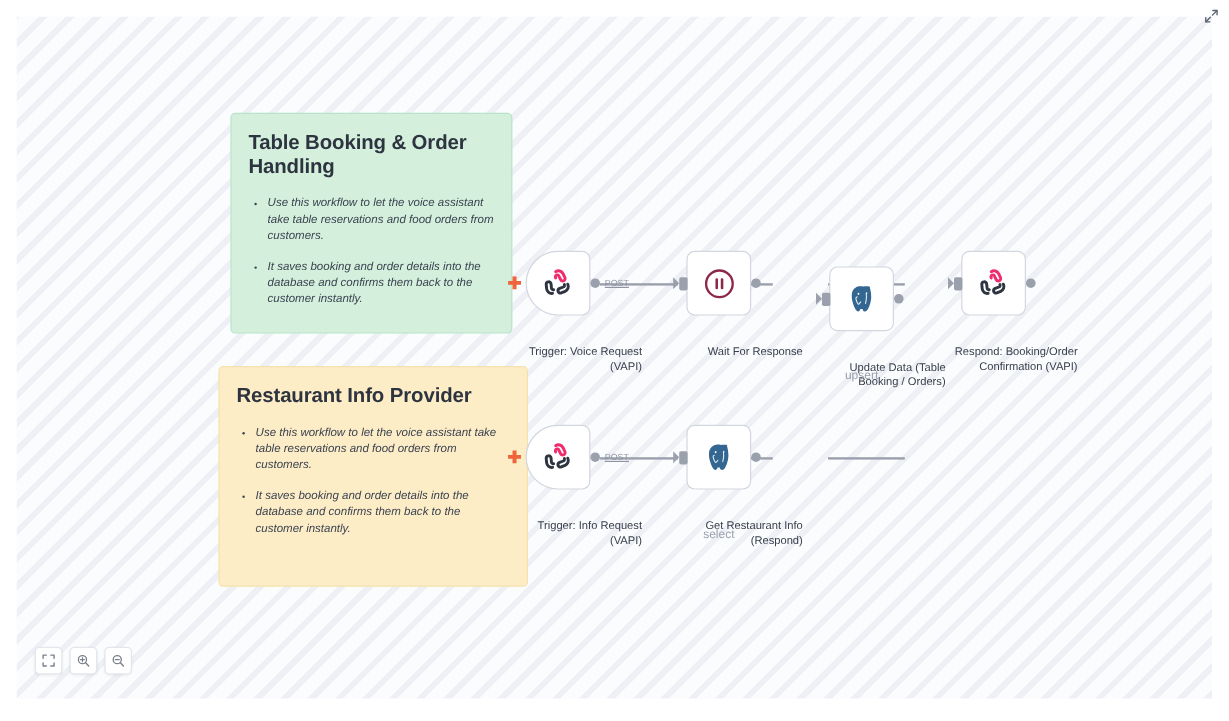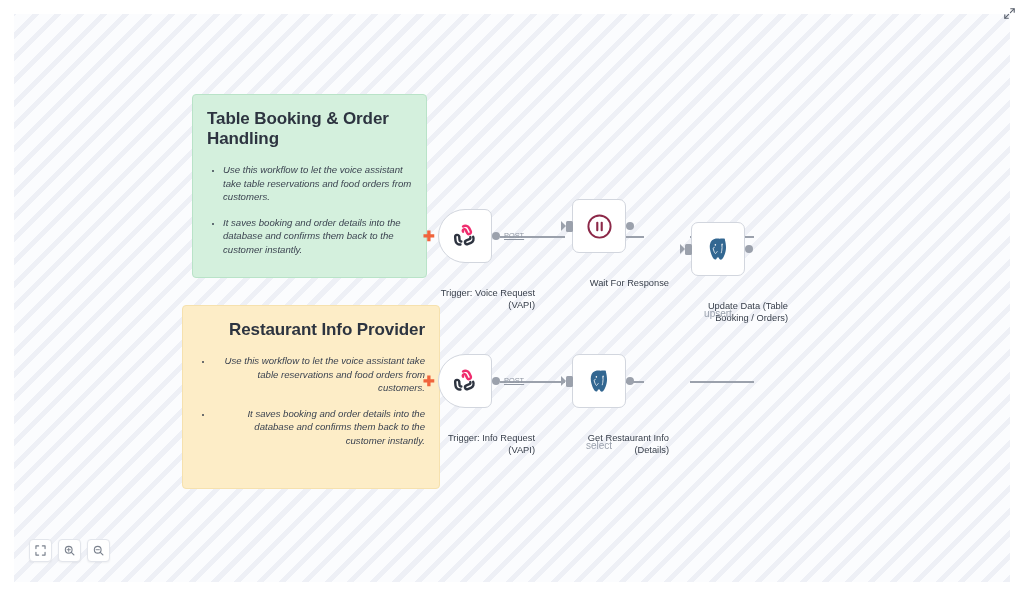--- a/index.html
+++ b/index.html
@@ -233,21 +233,21 @@
   <div id="canvas">
 
     <div class="sticky sticky-green" style="left:178px; top:80px; width:235px; height:184px;">
       <h2>Table Booking &amp; Order Handling</h2>
       <ul>
         <li>Use this workflow to let the voice assistant take table reservations and food orders from customers.</li>
         <li>It saves booking and order details into the database and confirms them back to the customer instantly.</li>
       </ul>
     </div>
 
-    <div class="sticky sticky-yellow" style="left:168px; top:291px; width:258px; height:184px;text-align:right;">
+    <div class="sticky sticky-yellow" style="left:168px; top:291px; width:258px; height:184px;">
       <h2>Restaurant Info Provider</h2>
       <ul>
         <li>Use this workflow to let the voice assistant take table reservations and food orders from customers.</li>
         <li>It saves booking and order details into the database and confirms them back to the customer instantly.</li>
       </ul>
     </div>
 
     <div class="edge" style="left:486px; top:222px; width:65px;"></div>
     <div class="edge" style="left:566px; top:222px; width:64px;"></div>
     <div class="edge" style="left:676px; top:222px; width:64px;"></div>
@@ -260,21 +260,21 @@
           <path d="M13.6 4.2c2.6-1.8 6.2-0.8 7.6 2.1l1.9 3.9c.6 1.3-.0 2.8-1.3 3.3-1.2.5-2.6-.1-3.2-1.3l-1.8-3.7c-.5-1.0-1.8-1.3-2.7-.6-.9.6-1.1 1.8-.5 2.7" fill="none" stroke="#ef2d6e" stroke-width="3" stroke-linecap="round"></path>
           <path d="M26.0 17.0c1.4 2.8.2 6.2-2.7 7.4l-4.0 1.6c-1.3.5-2.8-.2-3.2-1.5-.4-1.3.3-2.6 1.6-3.1l3.8-1.5c1.0-.4 1.5-1.6 1.0-2.6" fill="none" stroke="#2e3440" stroke-width="3" stroke-linecap="round"></path>
           <path d="M10.4 26.4c-3.0.5-5.8-1.7-6.1-4.8l-.4-4.3c-.1-1.4.9-2.6 2.3-2.7 1.4-.1 2.6.9 2.7 2.3l.4 4.1c.1 1.1 1.1 1.9 2.2 1.7" fill="none" stroke="#2e3440" stroke-width="3" stroke-linecap="round"></path>
         </svg>
         <span class="port-out"></span>
       </div>
       <div class="node-label">Trigger: Voice Request
 (VAPI)</div>
     </div>
 
-    <div class="node" style="left:558px; top:185px;">
+    <div class="node" style="left:558px; top:195px;">
       <div class="node-box">
         <span class="port-in"></span>
         <svg width="27" height="27" viewBox="0 0 28 28">
           <circle cx="14" cy="14" r="11.5" fill="none" stroke="#8c2848" stroke-width="2"></circle>
           <rect x="10.6" y="9.2" width="2.2" height="9.6" rx="1" fill="#8c2848"></rect>
           <rect x="15.2" y="9.2" width="2.2" height="9.6" rx="1" fill="#8c2848"></rect>
         </svg>
         <span class="port-out"></span>
       </div>
       <div class="node-label">Wait For Response</div>
@@ -291,20 +291,33 @@
           <ellipse cx="12.3" cy="10.5" rx="0.9" ry="1.1" fill="#fff"></ellipse>
           <ellipse cx="20.3" cy="10.0" rx="0.7" ry="1.0" fill="#fff"></ellipse>
         </svg>
         <span class="port-out"></span>
       </div>
       <div class="node-label">Update Data (Table
 Booking / Orders)</div>
       <div class="node-sub">upsert</div>
     </div>
 
+    <div class="node" style="left:787px; top:195px;">
+      <div class="node-box">
+        <span class="port-in"></span>
+        <svg width="26" height="26" viewBox="0 0 32 32">
+          <path d="M13.6 4.2c2.6-1.8 6.2-0.8 7.6 2.1l1.9 3.9c.6 1.3-.0 2.8-1.3 3.3-1.2.5-2.6-.1-3.2-1.3l-1.8-3.7c-.5-1.0-1.8-1.3-2.7-.6-.9.6-1.1 1.8-.5 2.7" fill="none" stroke="#ef2d6e" stroke-width="3" stroke-linecap="round"></path>
+          <path d="M26.0 17.0c1.4 2.8.2 6.2-2.7 7.4l-4.0 1.6c-1.3.5-2.8-.2-3.2-1.5-.4-1.3.3-2.6 1.6-3.1l3.8-1.5c1.0-.4 1.5-1.6 1.0-2.6" fill="none" stroke="#2e3440" stroke-width="3" stroke-linecap="round"></path>
+          <path d="M10.4 26.4c-3.0.5-5.8-1.7-6.1-4.8l-.4-4.3c-.1-1.4.9-2.6 2.3-2.7 1.4-.1 2.6.9 2.7 2.3l.4 4.1c.1 1.1 1.1 1.9 2.2 1.7" fill="none" stroke="#2e3440" stroke-width="3" stroke-linecap="round"></path>
+        </svg>
+        <span class="port-out"></span>
+      </div>
+      <div class="node-label">Respond: Booking/Order
+Confirmation (VAPI)</div>
+    </div>
 
     <div class="edge" style="left:486px; top:367px; width:65px;"></div>
     <div class="edge" style="left:566px; top:367px; width:64px;"></div>
     <div class="edge" style="left:676px; top:367px; width:64px;"></div>
     <div class="edge-label" style="left:490px; top:362px;">POST</div>
 
     <div class="node" style="left:424px; top:340px;">
       <div class="node-box trigger">
         <span class="plus-left">✚</span>
         <svg width="26" height="26" viewBox="0 0 32 32">
@@ -324,21 +337,21 @@
         <svg width="27" height="27" viewBox="0 0 32 32">
           <path d="M23.6 3.4c-2.0-.5-4.2-.5-6.2-.1-1.5-.4-3.1-.5-4.6-.2C9.4 3.7 6.6 6.2 5.9 9.7c-.7 3.6.1 7.6 1.3 11.1.7 2.1 1.7 4.6 3.1 6.2.8.9 2.0 1.4 2.9.5.5-.5.8-1.3 1.0-2.0.7.1 1.4.1 2.1.0.2.8.5 1.6 1.1 2.1.9.8 2.2.5 3.0-.3 1.3-1.3 2.1-3.3 2.8-5.0 1.0-2.7 1.7-5.7 1.7-8.6 0-3.0-.5-6.3-1.3-9.1z" fill="#336791"></path>
           <path d="M11.0 13.5c-.9.2-1.5.5-1.2 1.9.3 1.3 1.4 4.2 2.1 5.0.4.5.8.3 1.3-.3.4-.5 1.3-1.7 1.3-1.7" fill="none" stroke="#fff" stroke-width="1.1" stroke-linecap="round" opacity="0.85"></path>
           <path d="M20.0 10.5c.3 2.0.3 4.4-.1 6.5-.2 1.0-.4 2.0-.6 2.9" fill="none" stroke="#fff" stroke-width="1.1" stroke-linecap="round" opacity="0.85"></path>
           <ellipse cx="12.3" cy="10.5" rx="0.9" ry="1.1" fill="#fff"></ellipse>
           <ellipse cx="20.3" cy="10.0" rx="0.7" ry="1.0" fill="#fff"></ellipse>
         </svg>
         <span class="port-out"></span>
       </div>
       <div class="node-label">Get Restaurant Info
-(Details)</div>
+(Respond)</div>
       <div class="node-sub">select</div>
     </div>
 
 
 
     <div id="controls">
       <div class="ctrl-btn">
         <svg width="11" height="11" viewBox="0 0 14 14">
           <path d="M1.2 4.6V1.2h3.4M9.4 1.2h3.4v3.4M12.8 9.4v3.4H9.4M4.6 12.8H1.2V9.4" fill="none" stroke="#7b828e" stroke-width="1.5" stroke-linecap="round" stroke-linejoin="round"></path>
         </svg>

